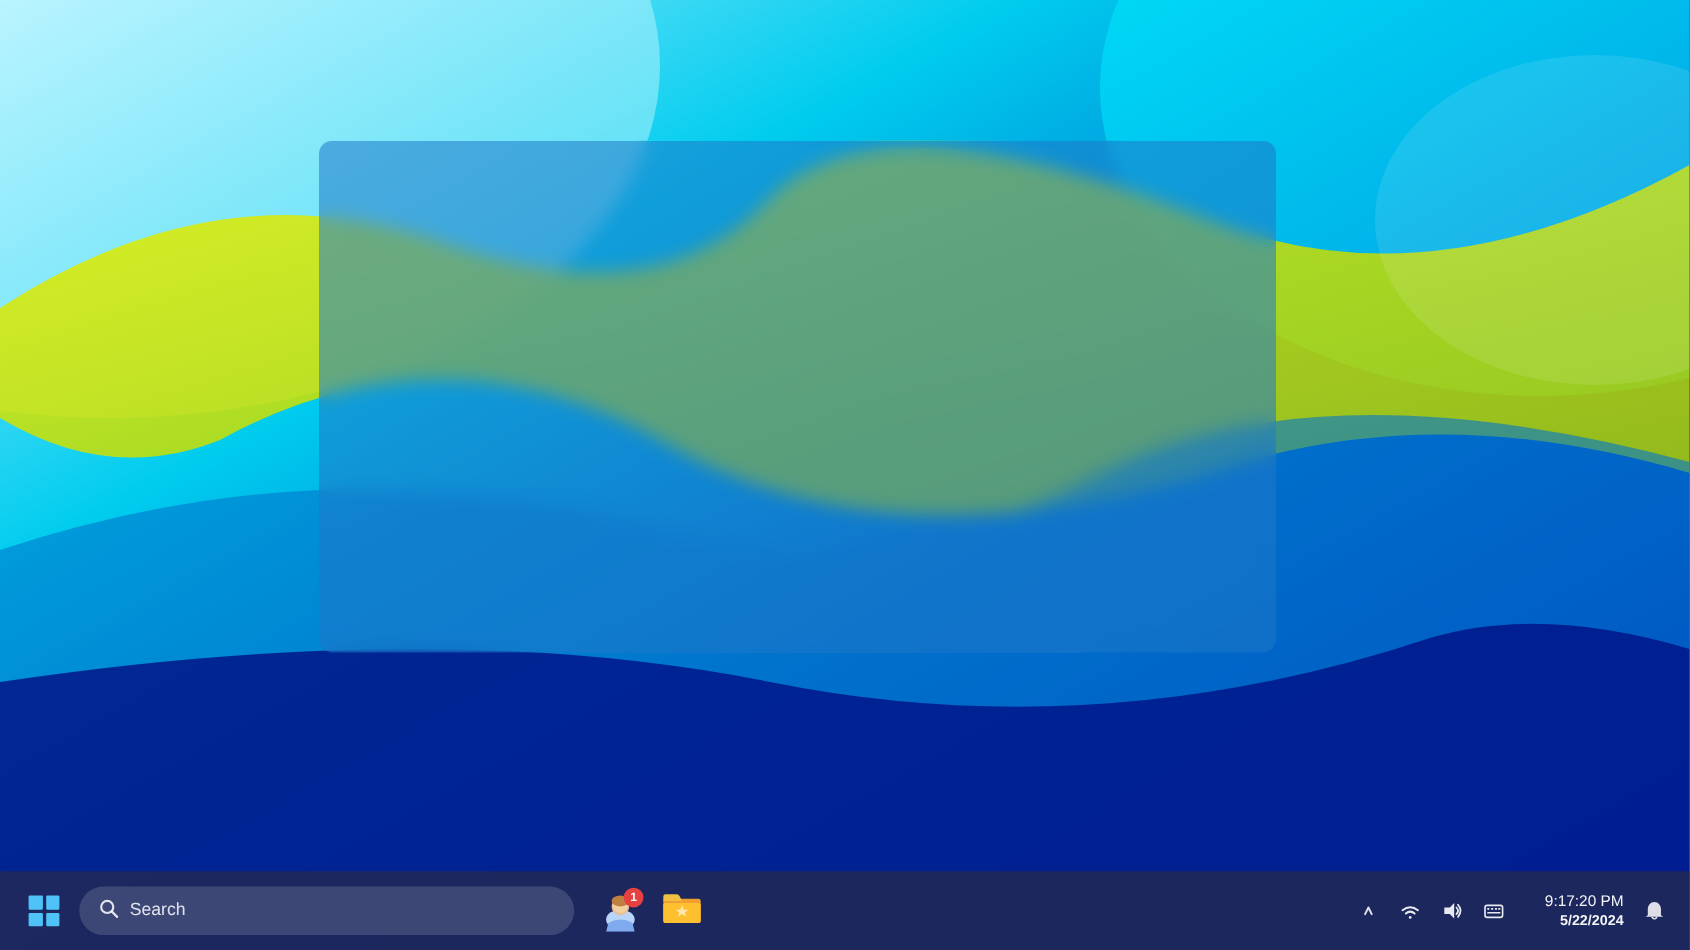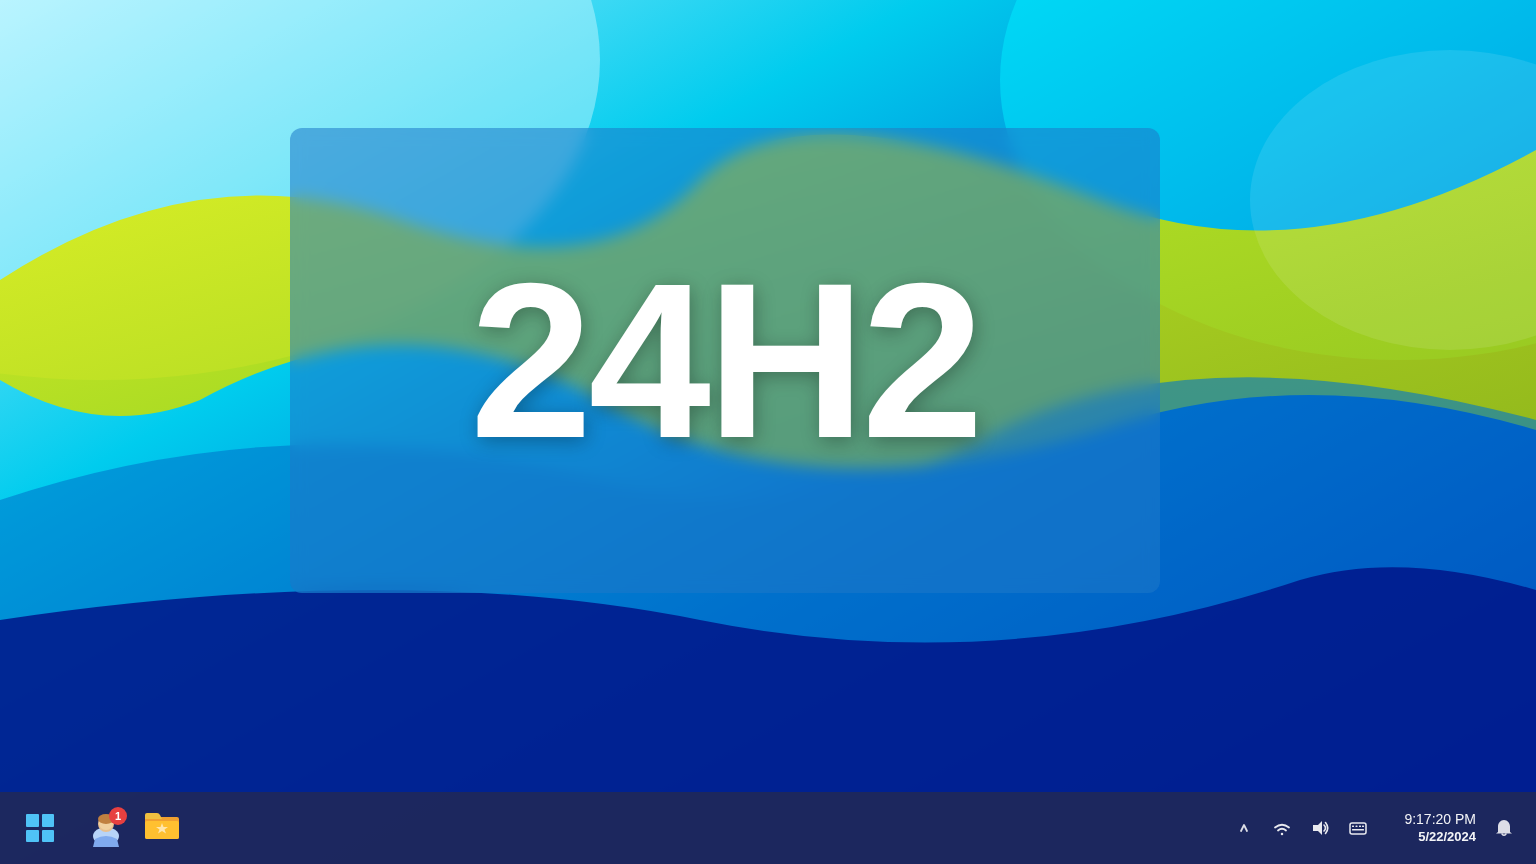--- a/index.html
+++ b/index.html
@@ -275,34 +275,42 @@
 
     <path d="M 0 500 Q 300 400 600 480 Q 800 540 1000 430 Q 1200 330 1536 420 L 1536 864 L 0 864 Z" fill="#0077cc" opacity="0.6"></path>
 
     <path d="M 0 620 Q 400 560 700 620 Q 1000 680 1300 580 Q 1400 550 1536 590 L 1536 864 L 0 864 Z" fill="#001588" opacity="0.85"></path>
 
     <ellipse cx="1450" cy="200" rx="200" ry="150" fill="#ffffff" opacity="0.1"></ellipse>
   </svg>
 </div>
 
 <div class="announcement-card">
-  <div class="announcement-title">24H2</div>
 </div>
 
 <div class="taskbar">
 
   <div class="start-button" title="Start">
     <div class="windows-logo">
       <div class="windows-logo-pane" style="background:#4fc3f7;"></div>
       <div class="windows-logo-pane" style="background:#4fc3f7;"></div>
       <div class="windows-logo-pane" style="background:#4fc3f7;"></div>
       <div class="windows-logo-pane" style="background:#4fc3f7;"></div>
     </div>
   </div>
 
+  <div class="search-bar">
+    <div class="search-icon-wrap">
+      <svg width="18" height="18" viewBox="0 0 18 18" fill="none" xmlns="http://www.w3.org/2000/svg">
+        <circle cx="7.5" cy="7.5" r="5.5" stroke="rgba(255,255,255,0.85)" stroke-width="2"></circle>
+        <line x1="11.5" y1="11.5" x2="16.5" y2="16.5" stroke="rgba(255,255,255,0.85)" stroke-width="2" stroke-linecap="round"></line>
+      </svg>
+    </div>
+    <span class="search-text">Search</span>
+  </div>
 
   <div class="taskbar-apps">
 
     <div class="taskbar-app">
       <div class="teams-icon">
         
         <svg width="38" height="38" viewBox="0 0 38 38" xmlns="http://www.w3.org/2000/svg">
 
           <ellipse cx="19" cy="27" rx="13" ry="9" fill="#b8d4f8"></ellipse>
 

